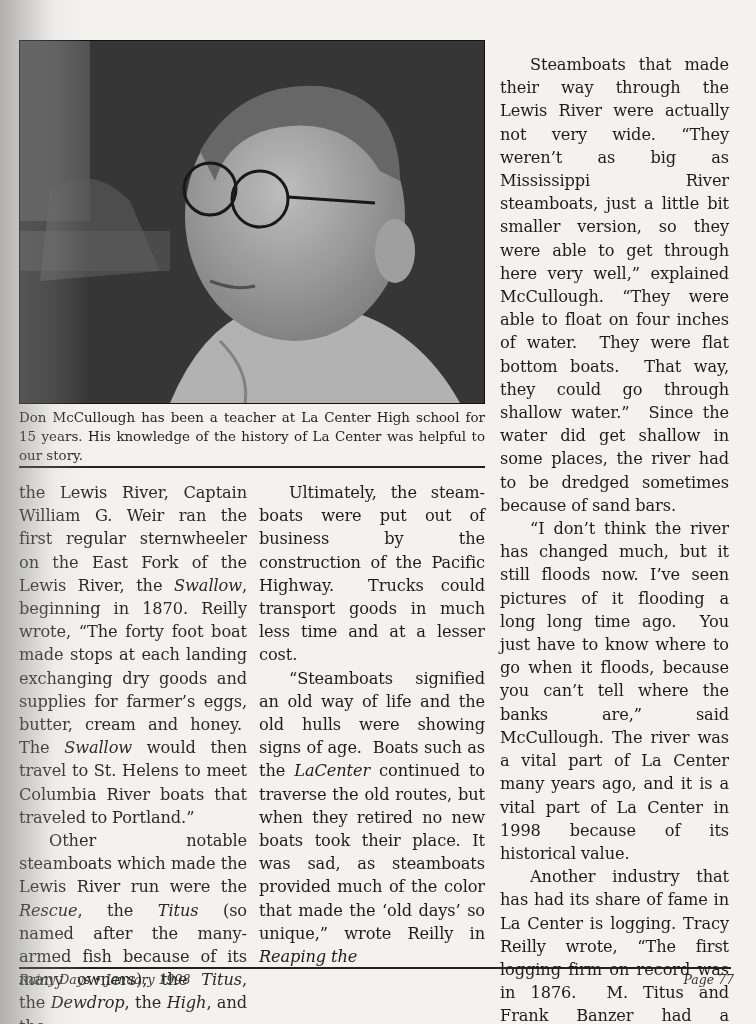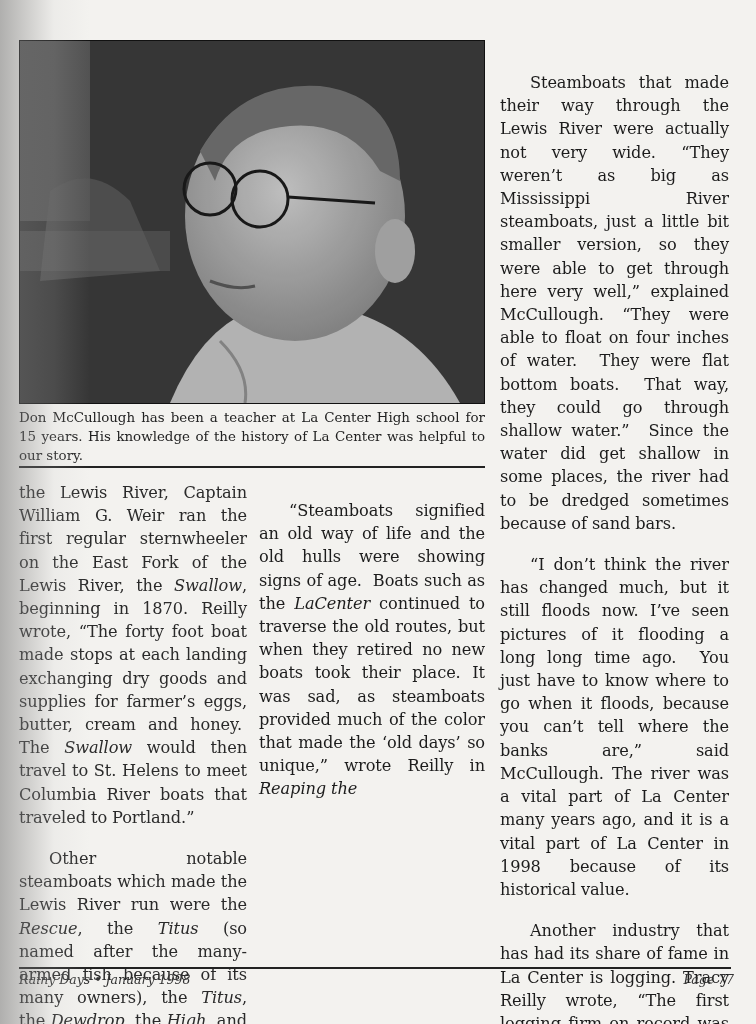--- a/index.html
+++ b/index.html
@@ -23,21 +23,21 @@
   .caption {
     position: absolute; left: 19px; top: 408px; width: 466px;
     font-size: 13.4px; line-height: 19px; text-align: justify; color: #222;
   }
   .rule { position: absolute; height: 2px; background: #222; }
   .col {
     position: absolute; font-size: 16.2px; line-height: 23.2px; text-align: justify;
     color: #1c1c1c; letter-spacing: -0.1px;
   }
   .col p { margin: 0; }
-  .col p.indent { text-indent: 30px; margin-top: 18px; }
+  .col p.indent { text-indent: 30px; }
   .col1 { left: 19px; top: 481px; width: 228px; color: #2a2a2a; }
   .col2 { left: 259px; top: 481px; width: 226px; }
   .col3 { left: 500px; top: 53px; width: 229px; }
   .footer-left, .footer-right {
     position: absolute; top: 972px; font-style: italic; font-size: 12.5px; color: #333;
   }
   .footer-left { left: 19px; }
   .footer-right { right: 22px; }
 </style>
 </head>
@@ -76,20 +76,21 @@
 </div>
 
 <div class="caption">Don McCullough has been a teacher at La Center High school for 15 years. His knowledge of the history of La Center was helpful to our story.</div>
 <div class="rule" style="left:19px; top:466px; width:466px;"></div>
 
 <div class="col col1">
     <p>the Lewis River, Captain William G. Weir ran the first regular sternwheeler on the East Fork of the Lewis River, the <i>Swallow</i>, beginning in 1870. Reilly wrote, “The forty foot boat made stops at each landing exchanging dry goods and supplies for farmer’s eggs, butter, cream and honey.&nbsp; The <i>Swallow</i> would then travel to St. Helens to meet Columbia River boats that traveled to Portland.”</p>
     <p class="indent">Other notable steamboats which made the Lewis River run were the <i>Rescue</i>, the <i>Titus</i> (so named after the many-armed fish because of its many owners), the <i>Titus</i>, the <i>Dewdrop</i>, the <i>High</i>, and the</p>
   </div>
 <div class="col col2">
+    <p class="indent">Ultimately, the steam-boats were put out of business by the construction of the Pacific Highway.&nbsp; Trucks could transport goods in much less time and at a lesser cost.</p>
     <p class="indent">“Steamboats signified an old way of life and the old hulls were showing signs of age.&nbsp; Boats such as the <i>LaCenter</i> continued to traverse the old routes, but when they retired no new boats took their place. It was sad, as steamboats provided much of the color that made the ‘old days’ so unique,” wrote Reilly in <i>Reaping the</i></p>
   </div>
 <div class="col col3">
     <p class="indent">Steamboats that made their way through the Lewis River were actually not very wide. “They weren’t as big as Mississippi River steamboats, just a little bit smaller version, so they were able to get through here very well,” explained McCullough. “They were able to float on four inches of water.&nbsp; They were flat bottom boats.&nbsp; That way, they could go through shallow water.”&nbsp; Since the water did get shallow in some places, the river had to be dredged sometimes because of sand bars.</p>
     <p class="indent">“I don’t think the river has changed much, but it still floods now. I’ve seen pictures of it flooding a long long time ago.&nbsp; You just have to know where to go when it floods, because you can’t tell where the banks are,” said McCullough. The river was a vital part of La Center many years ago, and it is a vital part of La Center in 1998 because of its historical value.</p>
     <p class="indent">Another industry that has had its share of fame in La Center is logging. Tracy Reilly wrote, “The first logging firm on record was in 1876.&nbsp; M. Titus and Frank Banzer had a business on the East Fork and in 1876 had put 700,000 feet of logs into the water.” By 1900, logging was really booming.</p>
   </div>
 
 <div class="rule" style="left:19px; top:967px; width:712px;"></div>
 <div class="footer-left">Rainy Days • January 1998</div>

